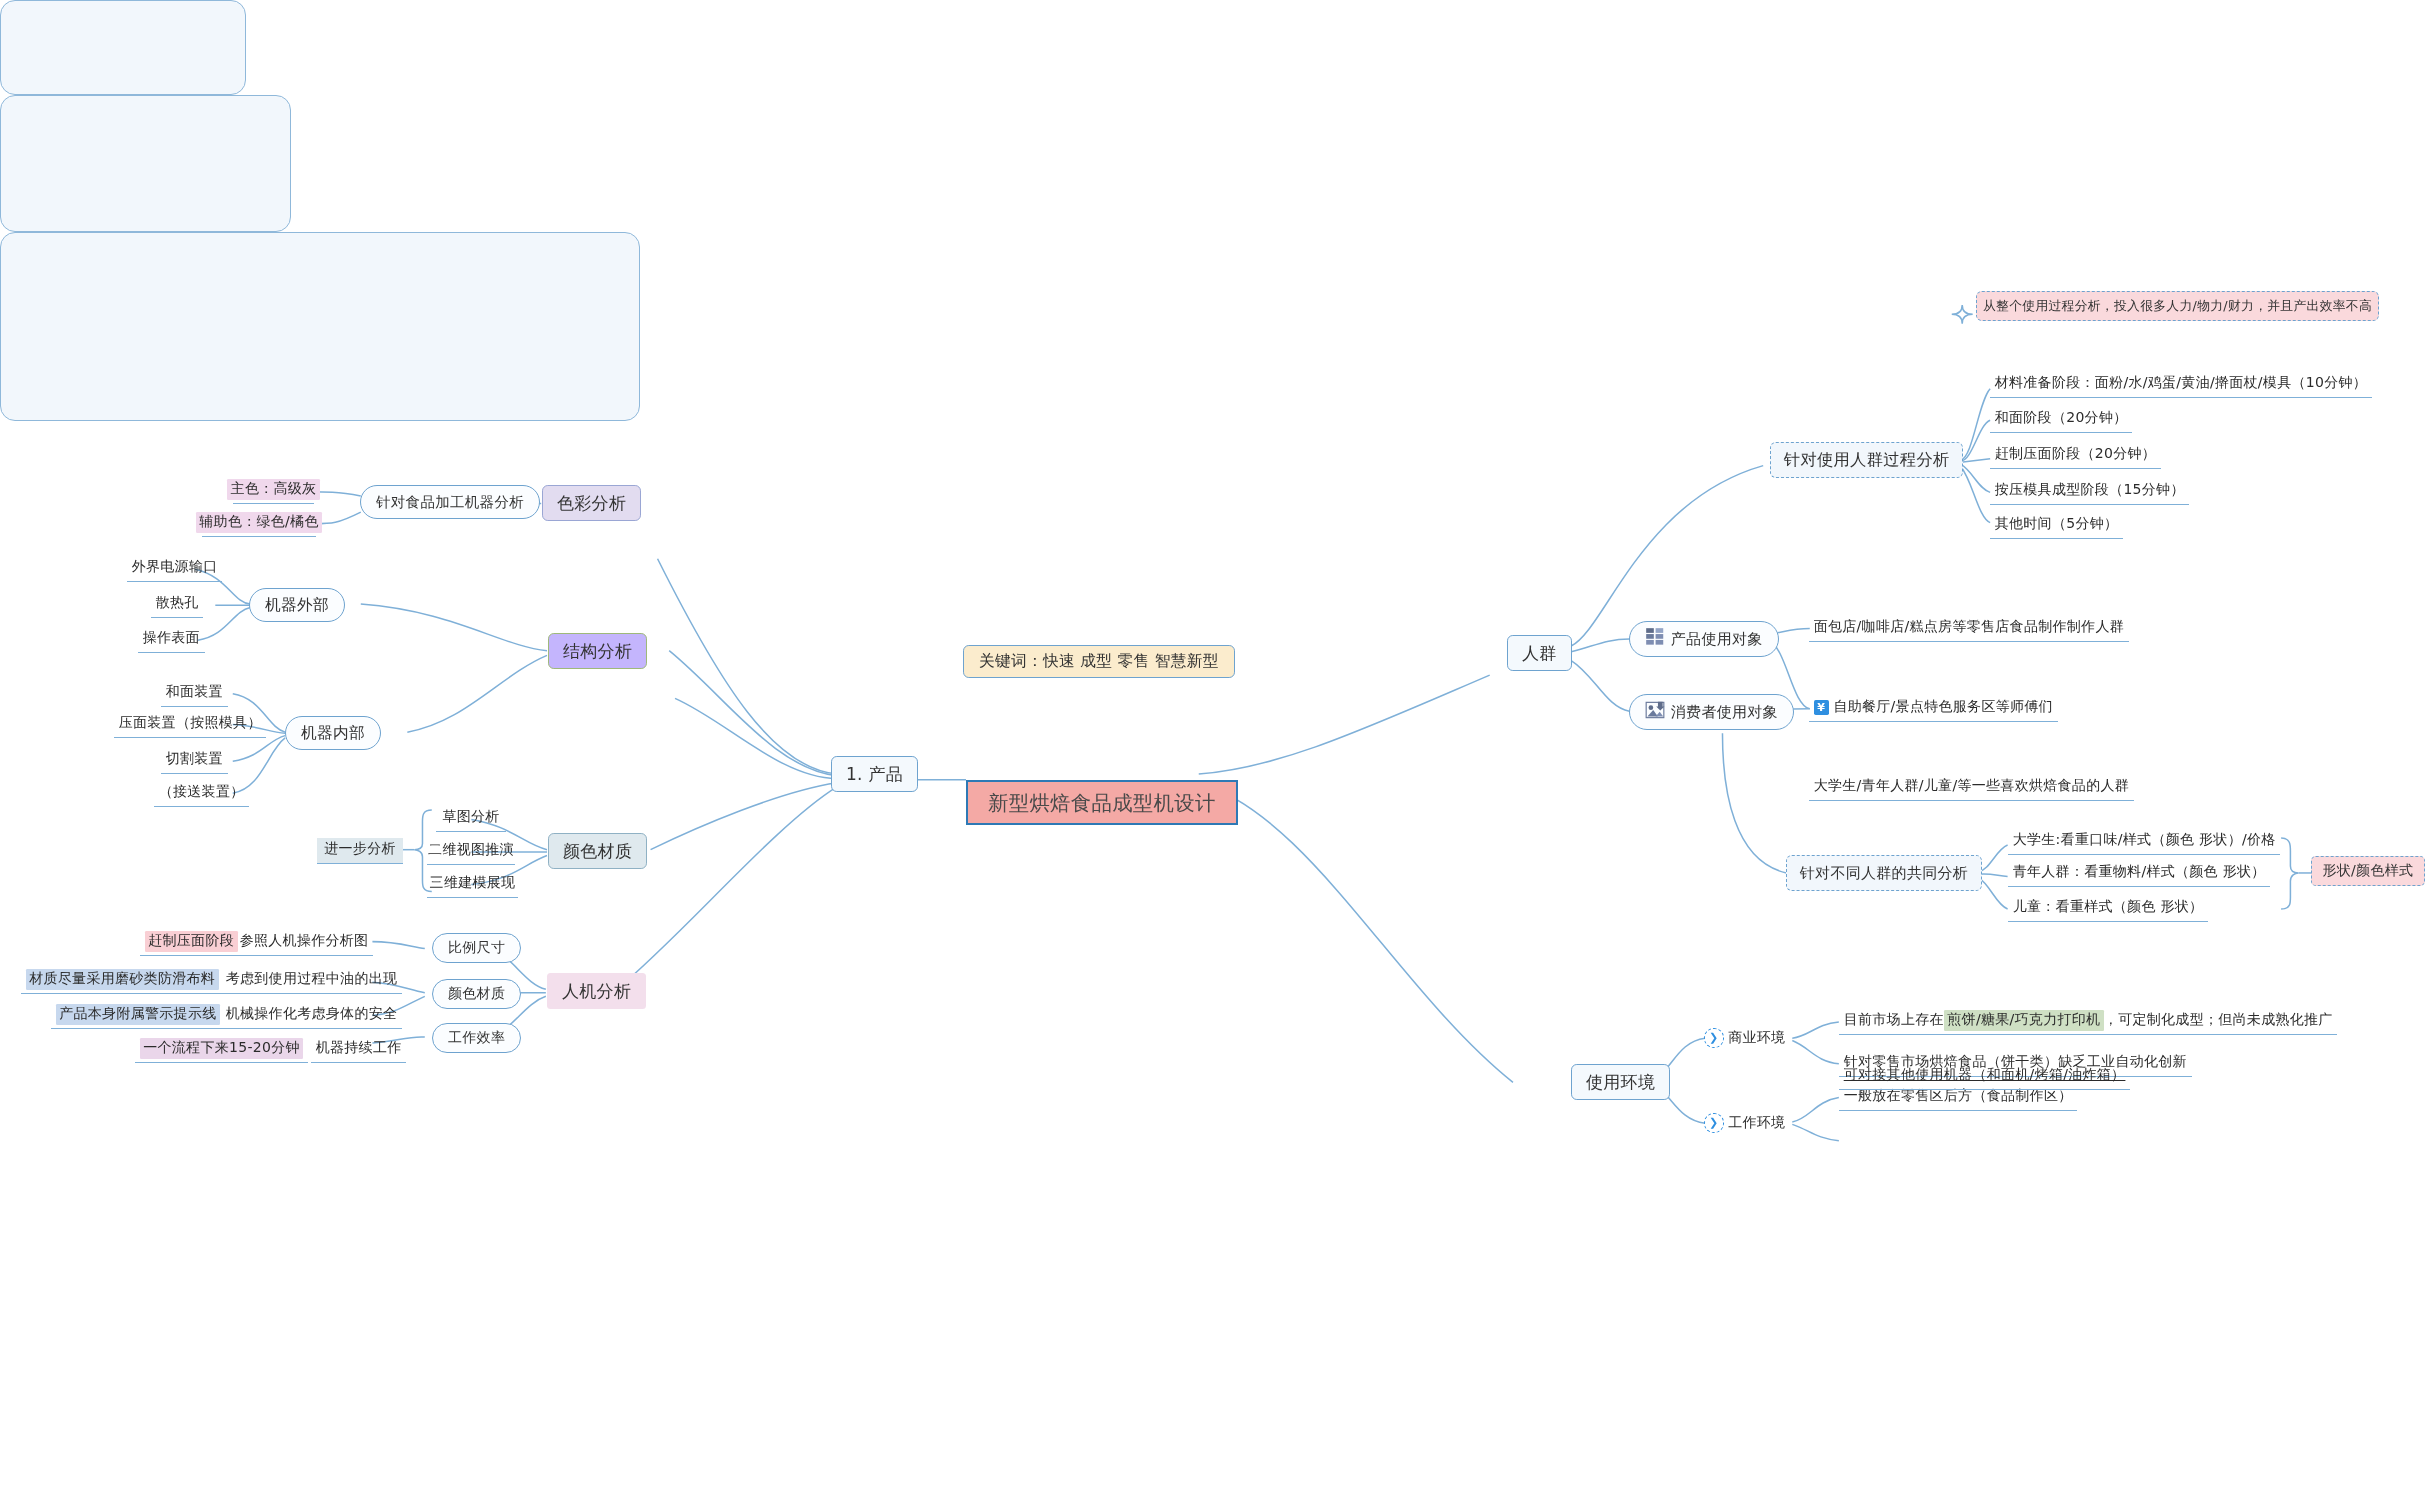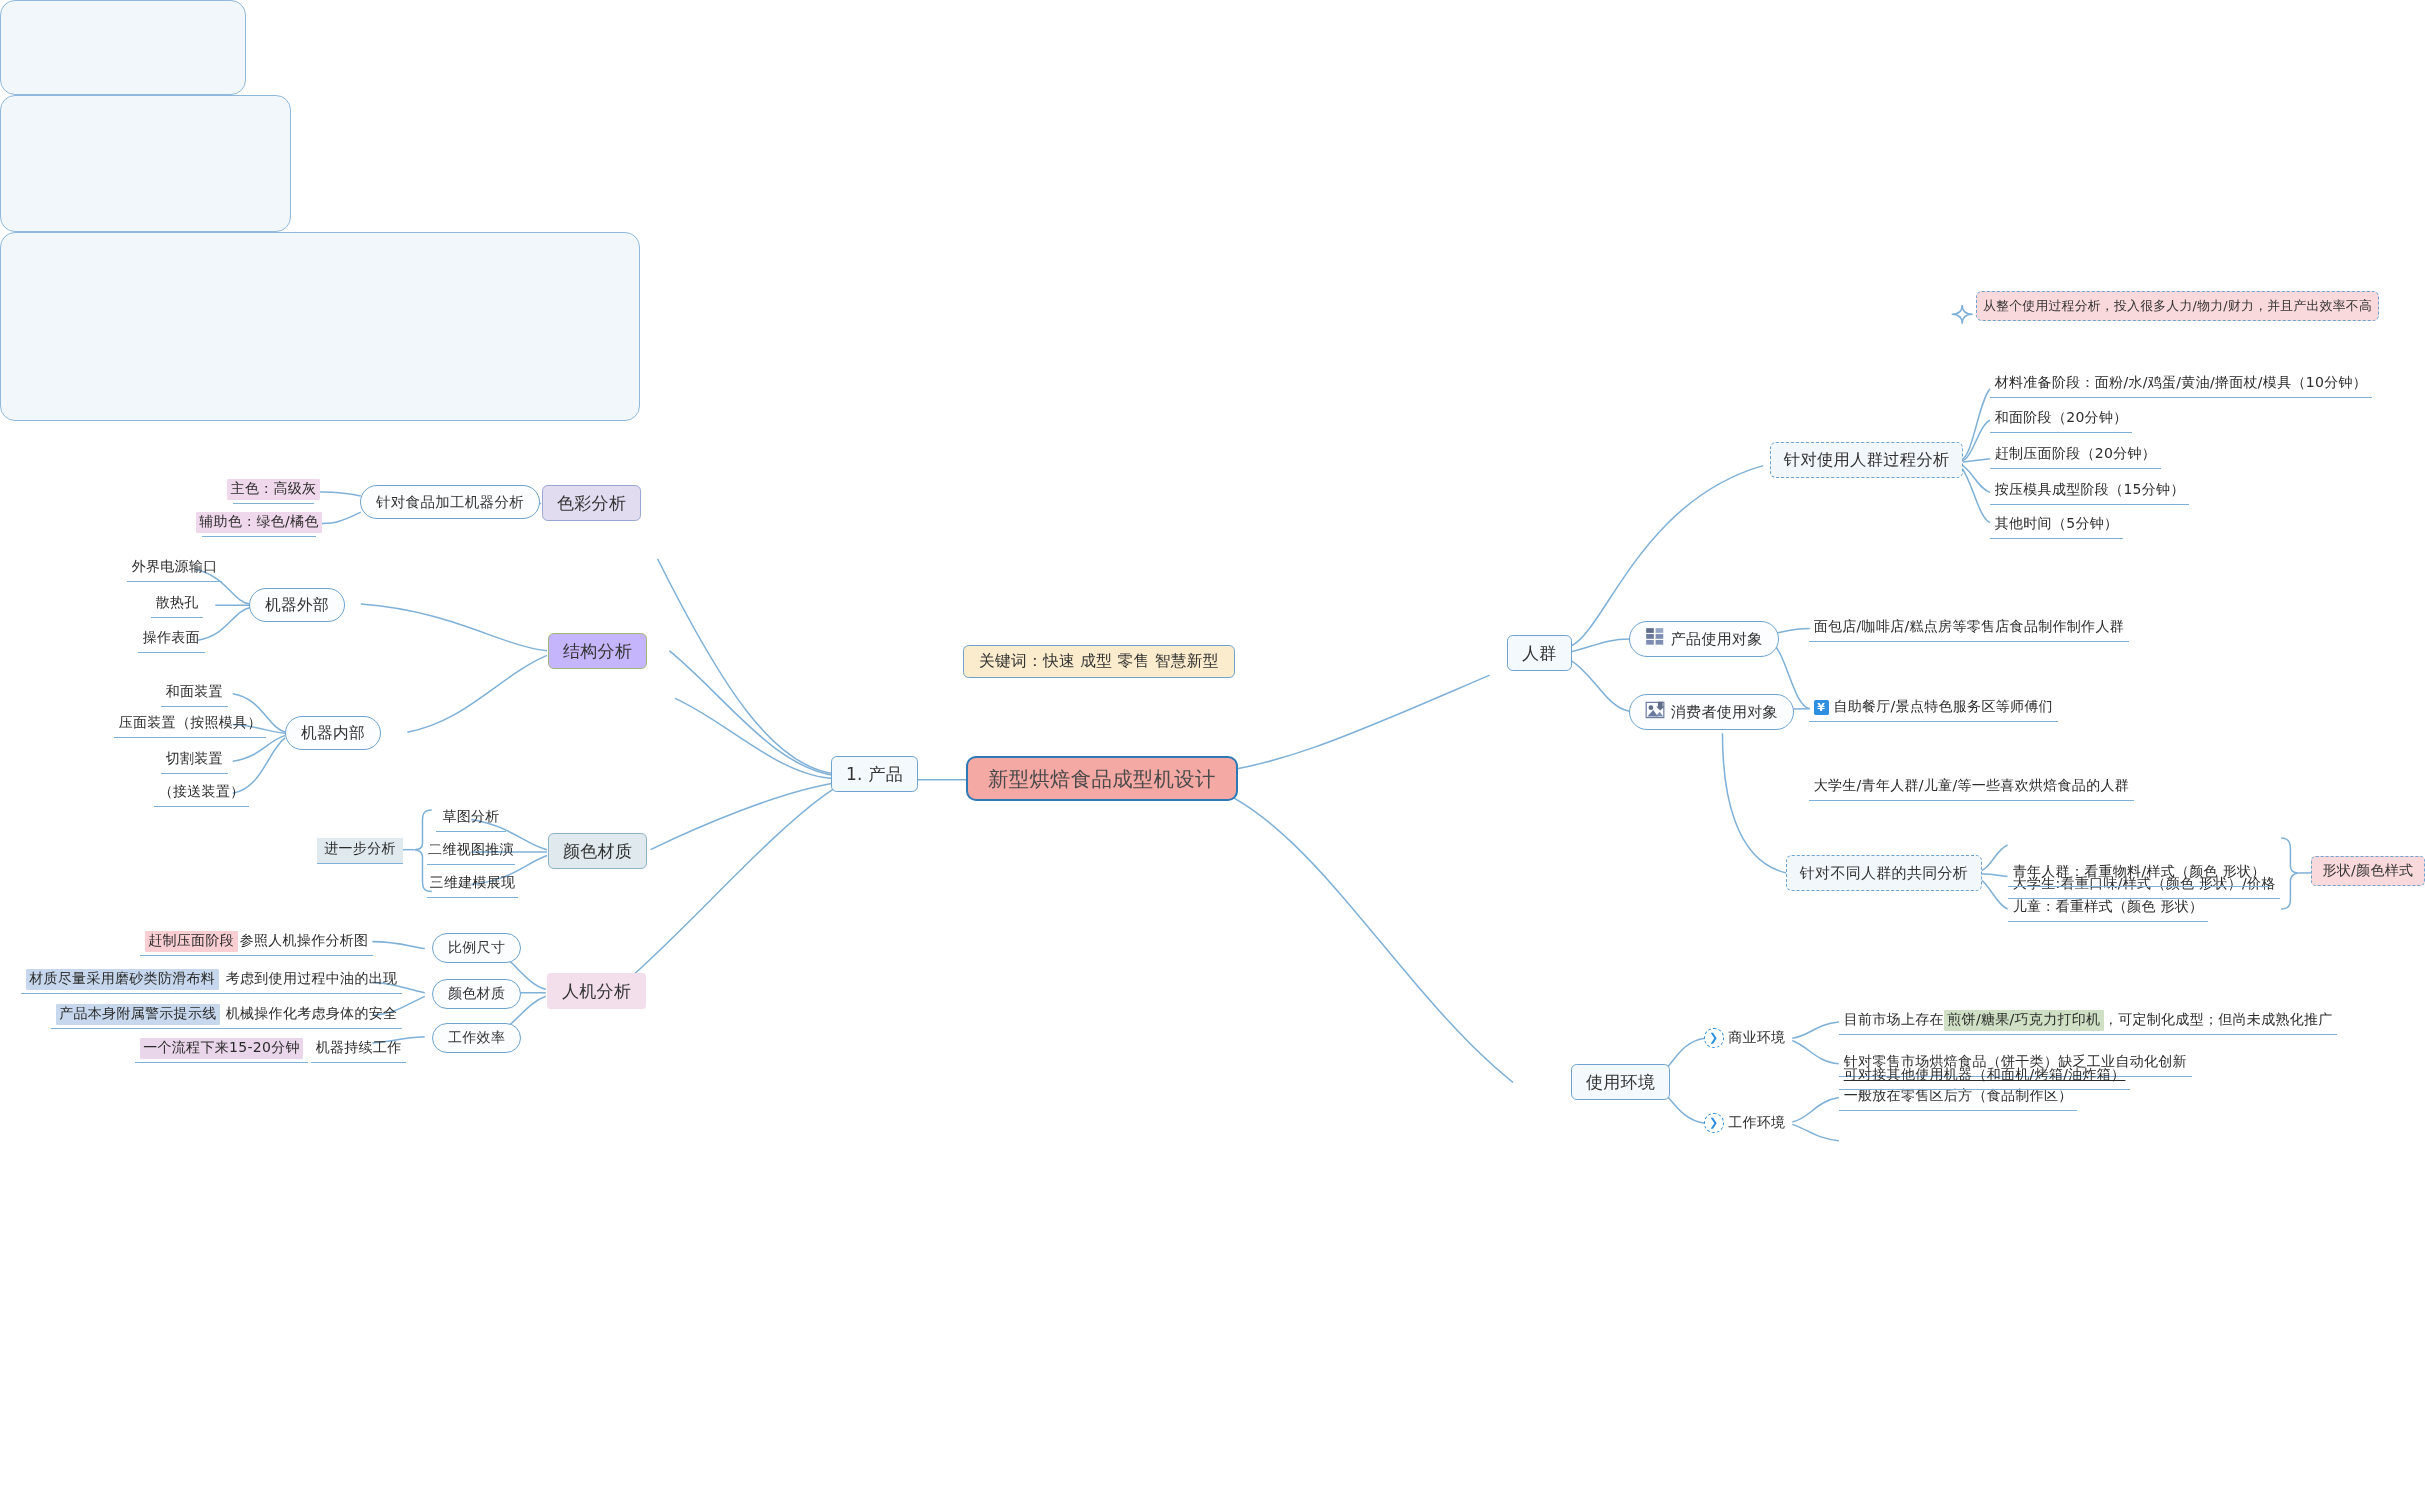--- a/index.html
+++ b/index.html
@@ -11,22 +11,22 @@
   .node{position:absolute;box-sizing:border-box;display:flex;align-items:center;
         justify-content:center;white-space:nowrap;color:#333;letter-spacing:0.3px;}
 
   
   .cap{border:1.2px solid #6ea3cf;border-radius:23px;background:#fbfdff;
        padding:0 15px;height:36px;font-size:16.3px;}
   
   .rect{border:1.2px solid #6ea3cf;border-radius:5.8px;background:#f4f9fd;
         padding:0 14px;height:36px;font-size:17px;}
   
-  .root{border:2.3px solid #2e79b5;border-radius:10px;background:#f4a9a5;
-        padding:0 20px;height:45px;font-size:20.4px;color:#4a4a4a;}
+  .root{border:2.3px solid #2e79b5;border-radius:0;background:#f4a9a5;
+        padding:0 20px;height:45px;font-size:20.4px;color:#4a4a4a;margin-top:24px;}
   
   .leaf{border-bottom:1.2px solid #7fb0d8;background:transparent;
         padding:0 4.7px 1.7px 4.7px;height:25.6px;font-size:14px;color:#2b2b2b;
         justify-content:flex-start;}
   .leaf.center{justify-content:center;}
   
   .plain{font-size:14px;color:#2b2b2b;height:25.6px;background:transparent;}
 
   
   .hull{border:1.2px solid #8fb8da;border-radius:15px;background:#f2f7fc;}
@@ -343,21 +343,21 @@
   </div>
 
   <div class="node leaf" style="left:1809px;top:696px;opacity:0;pointer-events:none;"></div>
   <div class="node leaf" style="left:1809px;top:775px;">
     <span>大学生/青年人群/儿童/等一些喜欢烘焙食品的人群</span>
   </div>
 
   <div class="node dashed" style="left:1786px;top:855px;font-size:15px;">
     <span>针对不同人群的共同分析</span>
   </div>
-  <div class="node leaf" style="left:2008px;top:829px;margin-top:44px;">
+  <div class="node leaf" style="left:2008px;top:829px;">
     <span>大学生:看重口味/样式（颜色 形状）/价格</span>
   </div>
   <div class="node leaf" style="left:2008px;top:861px;">
     <span>青年人群：看重物料/样式（颜色 形状）</span>
   </div>
   <div class="node leaf" style="left:2008px;top:896px;">
     <span>儿童：看重样式（颜色 形状）</span>
   </div>
   <div class="node dashed-pink" style="left:2311px;top:856px;">
     <span>形状/颜色样式</span>

